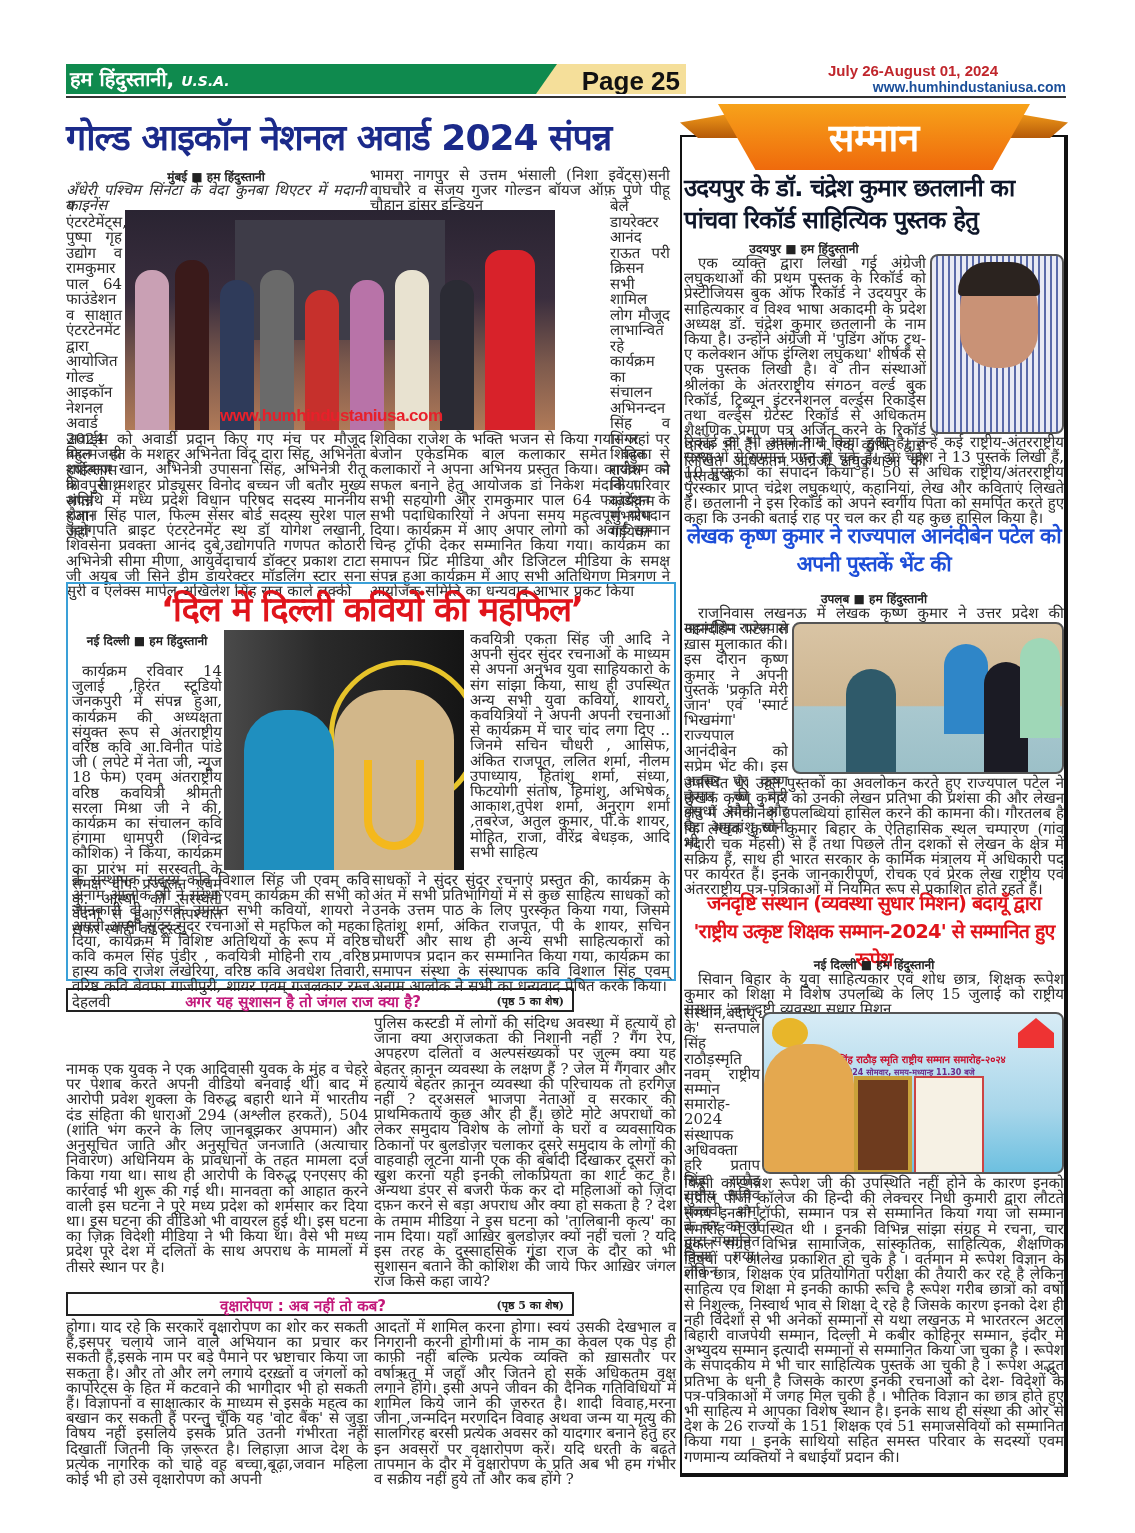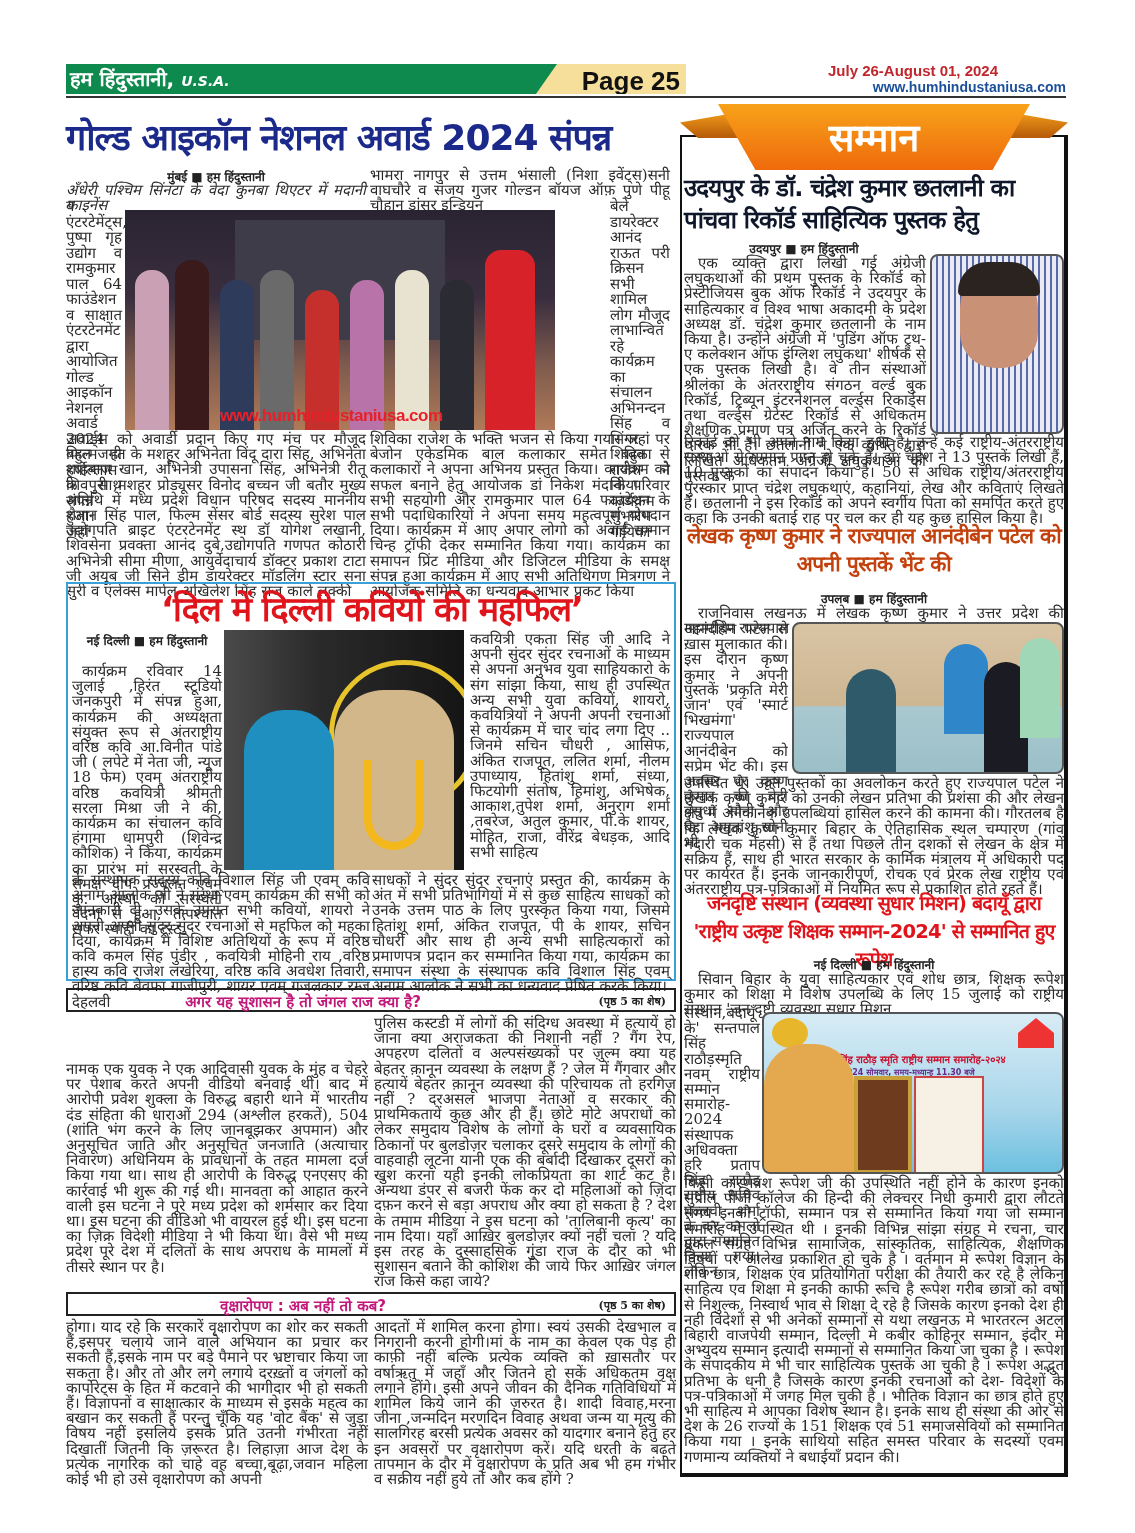--- a/index.html
+++ b/index.html
@@ -33,36 +33,36 @@
   
   #delhi-box { left: 66px; top: 582px; width: 610px; height: 399px; border: 2px solid #3aa0d8; }
   #h2 { left: 72px; top: 585px; width: 600px; text-align: center; font-family: "DejaVu Sans", sans-serif; font-weight: bold; color: #e0141b; font-size: 34px; letter-spacing: -1px; white-space: nowrap; }
   #photo2 { left: 224px; top: 630px; width: 240px; height: 240px; background: linear-gradient(90deg,#4a4a4a 0%,#2a2a2a 40%,#151515 100%); }
   #photo2 .ring { position:absolute; left:105px; top:30px; width:150px; height:150px; border:5px solid #e7c42a; border-radius:50%; }
   #photo2 .man1 { position:absolute; left:20px; top:80px; width:90px; height:160px; background:#1f8fbf; border-radius:40px 40px 0 0; }
   #photo2 .man2 { position:absolute; left:110px; top:60px; width:120px; height:180px; background:#d2b78a; border-radius:50px 50px 0 0; }
   #photo2 .garland { position:absolute; left:140px; top:130px; width:60px; height:90px; border:8px solid #f4b81c; border-top:none; border-radius:0 0 30px 30px; }
 
   
-  .contbar { position:absolute; left:66px; width:610px; height:24px; border:2px solid #222; }
+  .contbar { position:absolute; left:66px; width:508px; height:24px; border:2px solid #222; }
   .contbar .t { position:absolute; left:0; width:470px; text-align:center; top:1px; font-family:"DejaVu Sans",sans-serif; font-weight:bold; color:#c2187a; font-size:15px; }
   .contbar .r { position:absolute; right:8px; top:3px; font-size:11px; font-weight:bold; color:#222; }
 
   
   #right-box { left: 680px; top: 135px; width: 388px; height: 1342px; border: 2px solid #111; border-right-width: 4px; border-bottom-width: 4px; }
   #ribbon { left: 680px; top: 104px; width: 388px; height: 66px; }
   #ribbon .band { position:absolute; left:38px; top:0; width:312px; height:66px; background: linear-gradient(180deg,#f7a21a,#ef6a0c); clip-path: polygon(0 0,100% 0,88% 100%,12% 100%); border-radius: 0 0 30px 30px; }
   #ribbon .wingL { position:absolute; left:0; top:8px; width:60px; height:26px; background:linear-gradient(180deg,#f29b1a,#b55a08); clip-path: polygon(0 40%,100% 0,100% 100%,30% 100%); }
   #ribbon .wingR { position:absolute; right:0; top:8px; width:60px; height:26px; background:linear-gradient(180deg,#f29b1a,#b55a08); clip-path: polygon(0 0,100% 40%,70% 100%,0 100%); }
   #ribbon .label { position:absolute; left:0; width:388px; top:6px; text-align:center; font-family:"DejaVu Sans",sans-serif; font-weight:bold; font-size:38px; color:#fff; }
   #h3 { left: 684px; top: 172px; width: 380px; font-family:"DejaVu Sans",sans-serif; font-weight:bold; color:#0f172a; font-size:24px; line-height:32px; letter-spacing:-0.8px; white-space:nowrap; }
   #photo3 { left: 930px; top: 254px; width: 134px; height: 180px; border:2px solid #555; border-radius:8px; background: repeating-linear-gradient(90deg,#e8eaf4 0 4px,#5a6aa8 4px 6px); }
   #photo3 .face { position:absolute; left:28px; top:12px; width:78px; height:100px; background:#c99276; border-radius:40px 40px 36px 36px; }
   #photo3 .hair { position:absolute; left:26px; top:6px; width:82px; height:34px; background:#2b231f; border-radius:40px 40px 6px 6px; }
-  #h4 { left: 684px; top: 522px; width: 380px; text-align:center; font-family:"DejaVu Sans",sans-serif; font-weight:bold; color:#c2410c; font-size:21px; line-height:28px; letter-spacing:-0.6px; }
+  #h4 { left: 684px; top: 522px; width: 380px; text-align:center; font-family:"DejaVu Sans",sans-serif; font-weight:bold; color:#1d4ed8; font-size:21px; line-height:28px; letter-spacing:-0.6px; }
   #photo4 { left: 792px; top: 622px; width: 272px; height: 152px; border:2px solid #555; border-radius:8px; background:linear-gradient(180deg,#d9c4a4 0%,#cdb692 55%,#a9c8cf 56%,#9cc0c8 100%); }
   #photo4 .p1 { position:absolute; left:52px; top:45px; width:50px; height:107px; background:#2f5a6a; border-radius:25px 25px 0 0; }
   #photo4 .p2 { position:absolute; left:150px; top:20px; width:44px; height:90px; background:#2f86c8; border-radius:22px 22px 0 0; }
   #photo4 .p3 { position:absolute; left:190px; top:38px; width:44px; height:114px; background:#1b1b24; border-radius:22px 22px 0 0; }
   #photo4 .p4 { position:absolute; left:226px; top:14px; width:40px; height:100px; background:#9fd7b7; border-radius:20px 20px 0 0; }
   #h5 { left: 684px; top: 890px; width: 380px; text-align:center; font-family:"DejaVu Sans",sans-serif; font-weight:bold; color:#e0141b; font-size:19.5px; line-height:28px; letter-spacing:-0.8px; white-space:nowrap; }
   #photo5 { left: 762px; top: 1012px; width: 302px; height: 162px; border:2px solid #555; border-radius:8px; background:linear-gradient(180deg,#d8ecf6 0%,#a8d6ea 60%,#6dc0e0 100%); }
   #photo5 .banner { position:absolute; left:40px; top:38px; width:250px; font-family:"DejaVu Sans",sans-serif; font-weight:bold; color:#c8102e; font-size:10px; }
   #photo5 .man { position:absolute; left:0; top:30px; width:90px; height:132px; background:#e4a84f; border-radius:40px 40px 0 0; }
   #photo5 .trophy { position:absolute; left:90px; top:62px; width:58px; height:98px; background:#6e3b1e; border:4px solid #c9a13a; }

